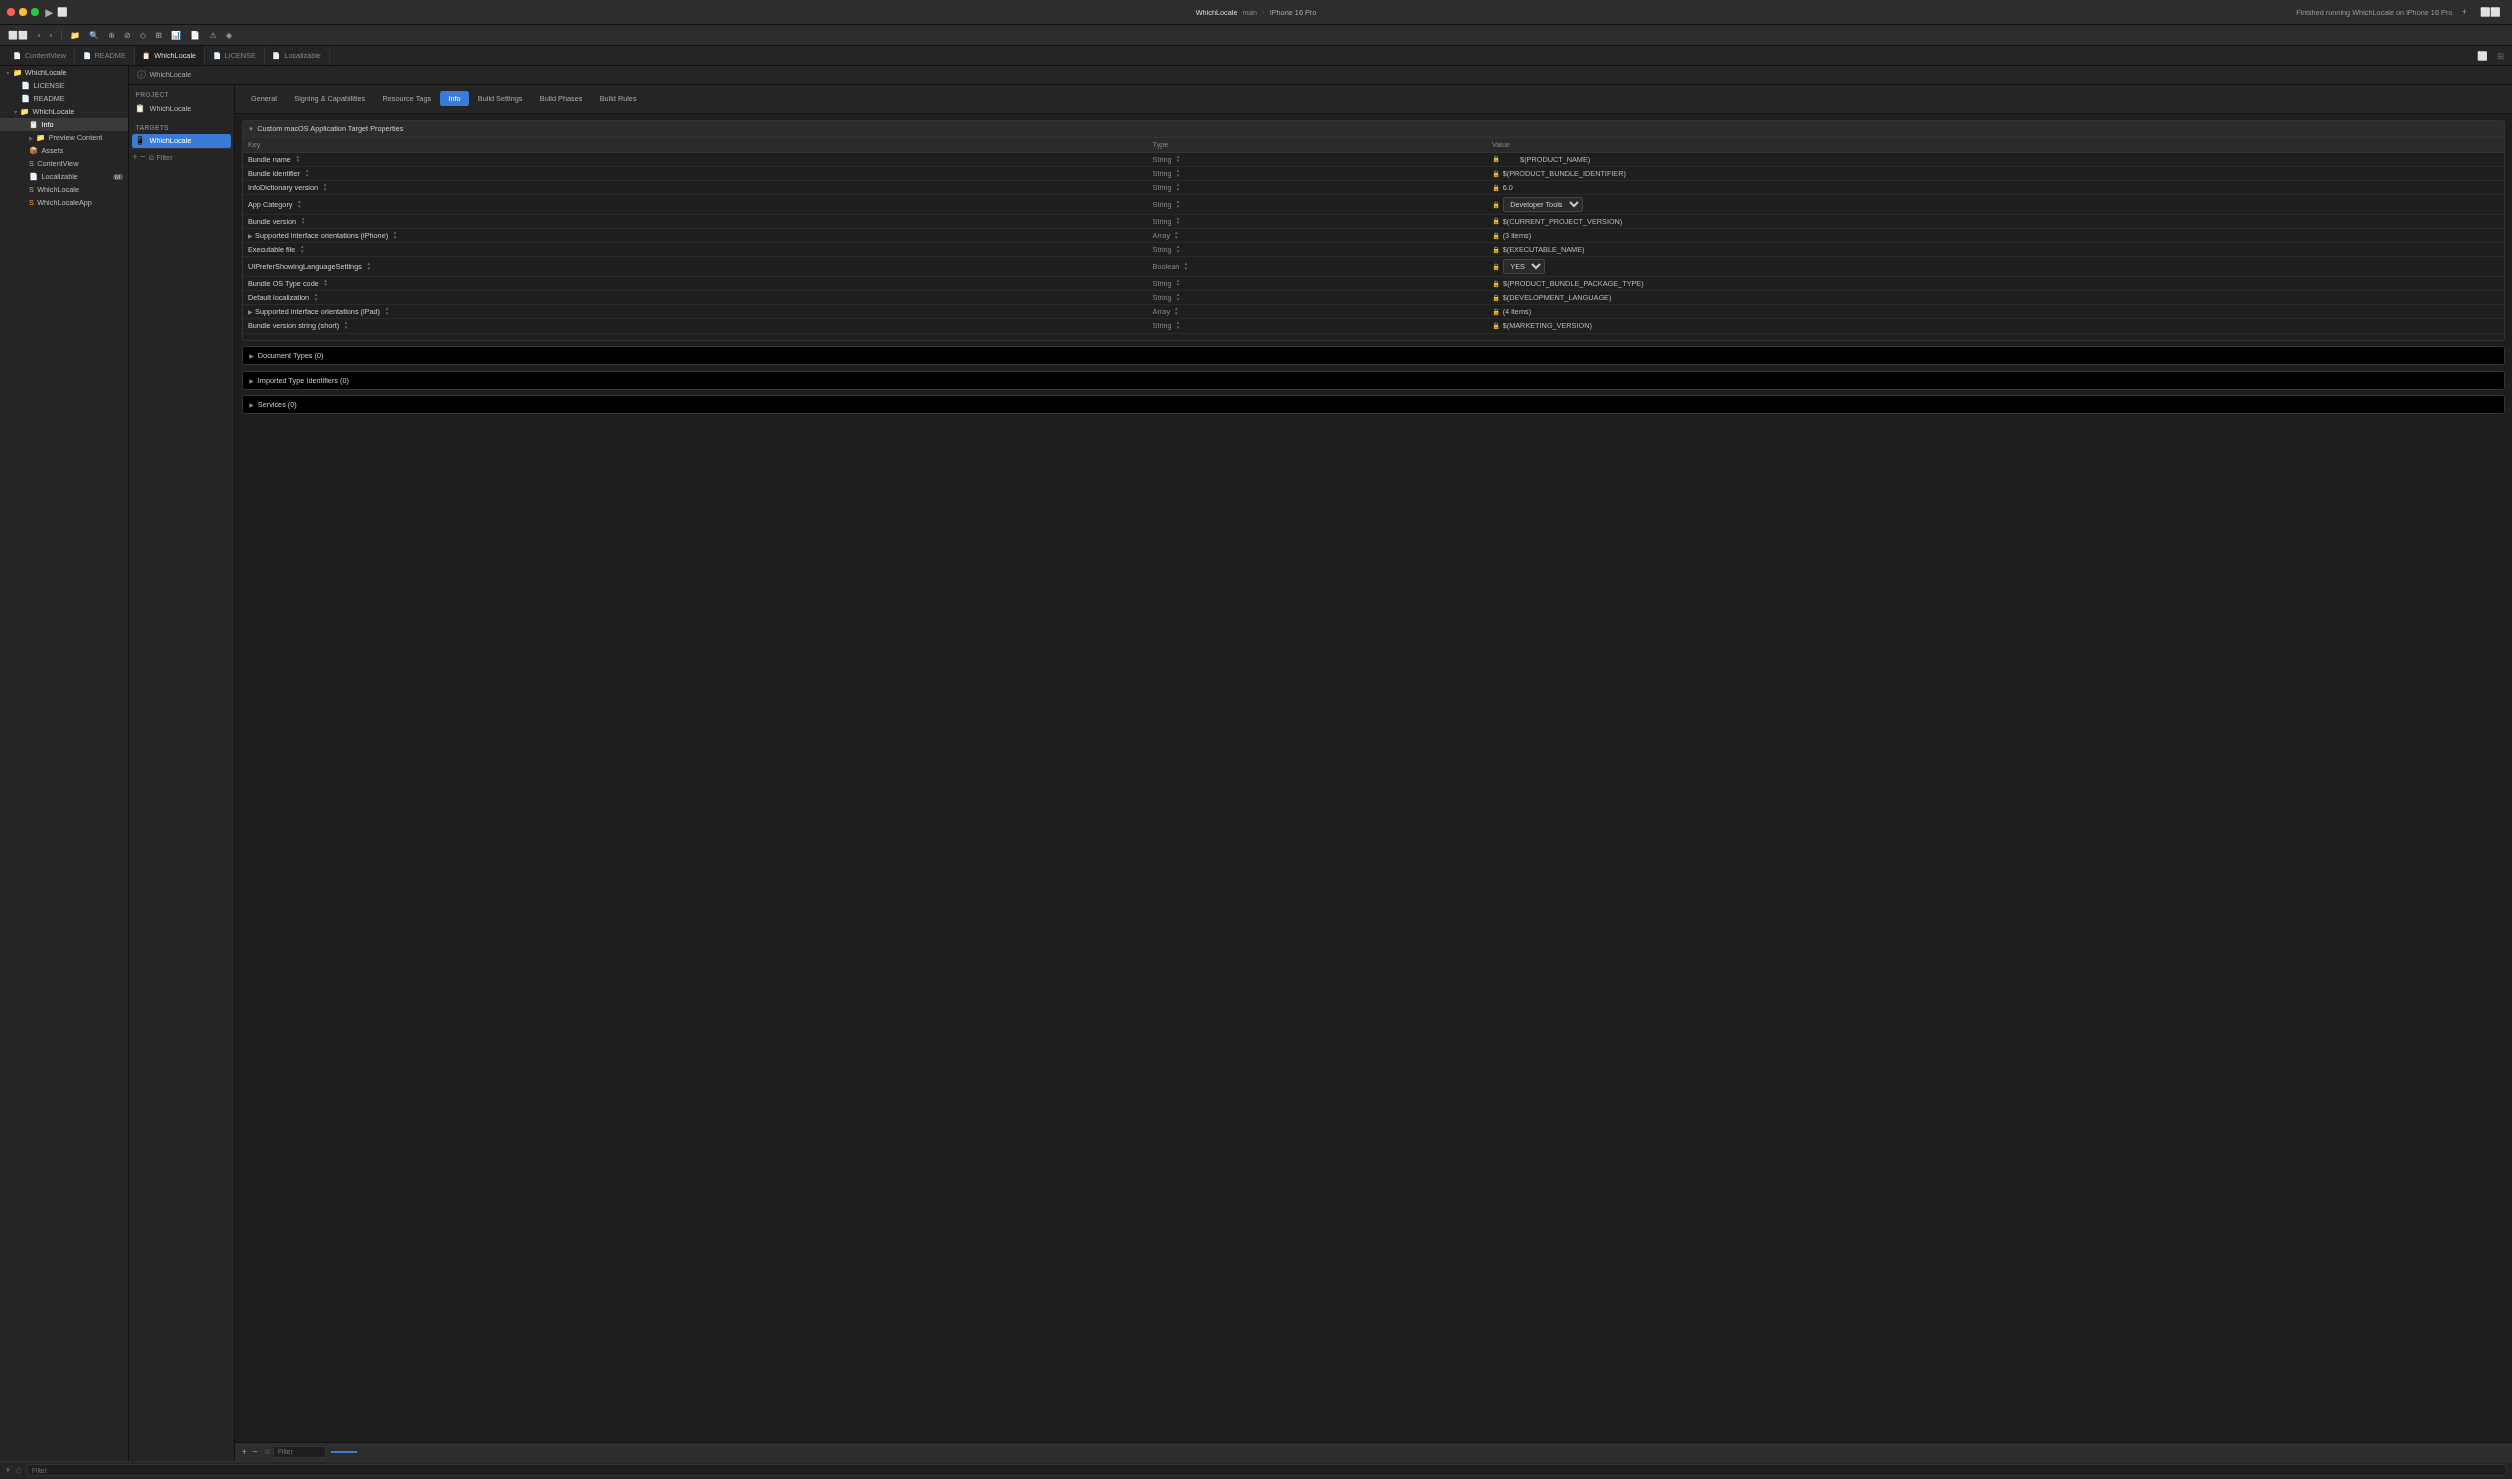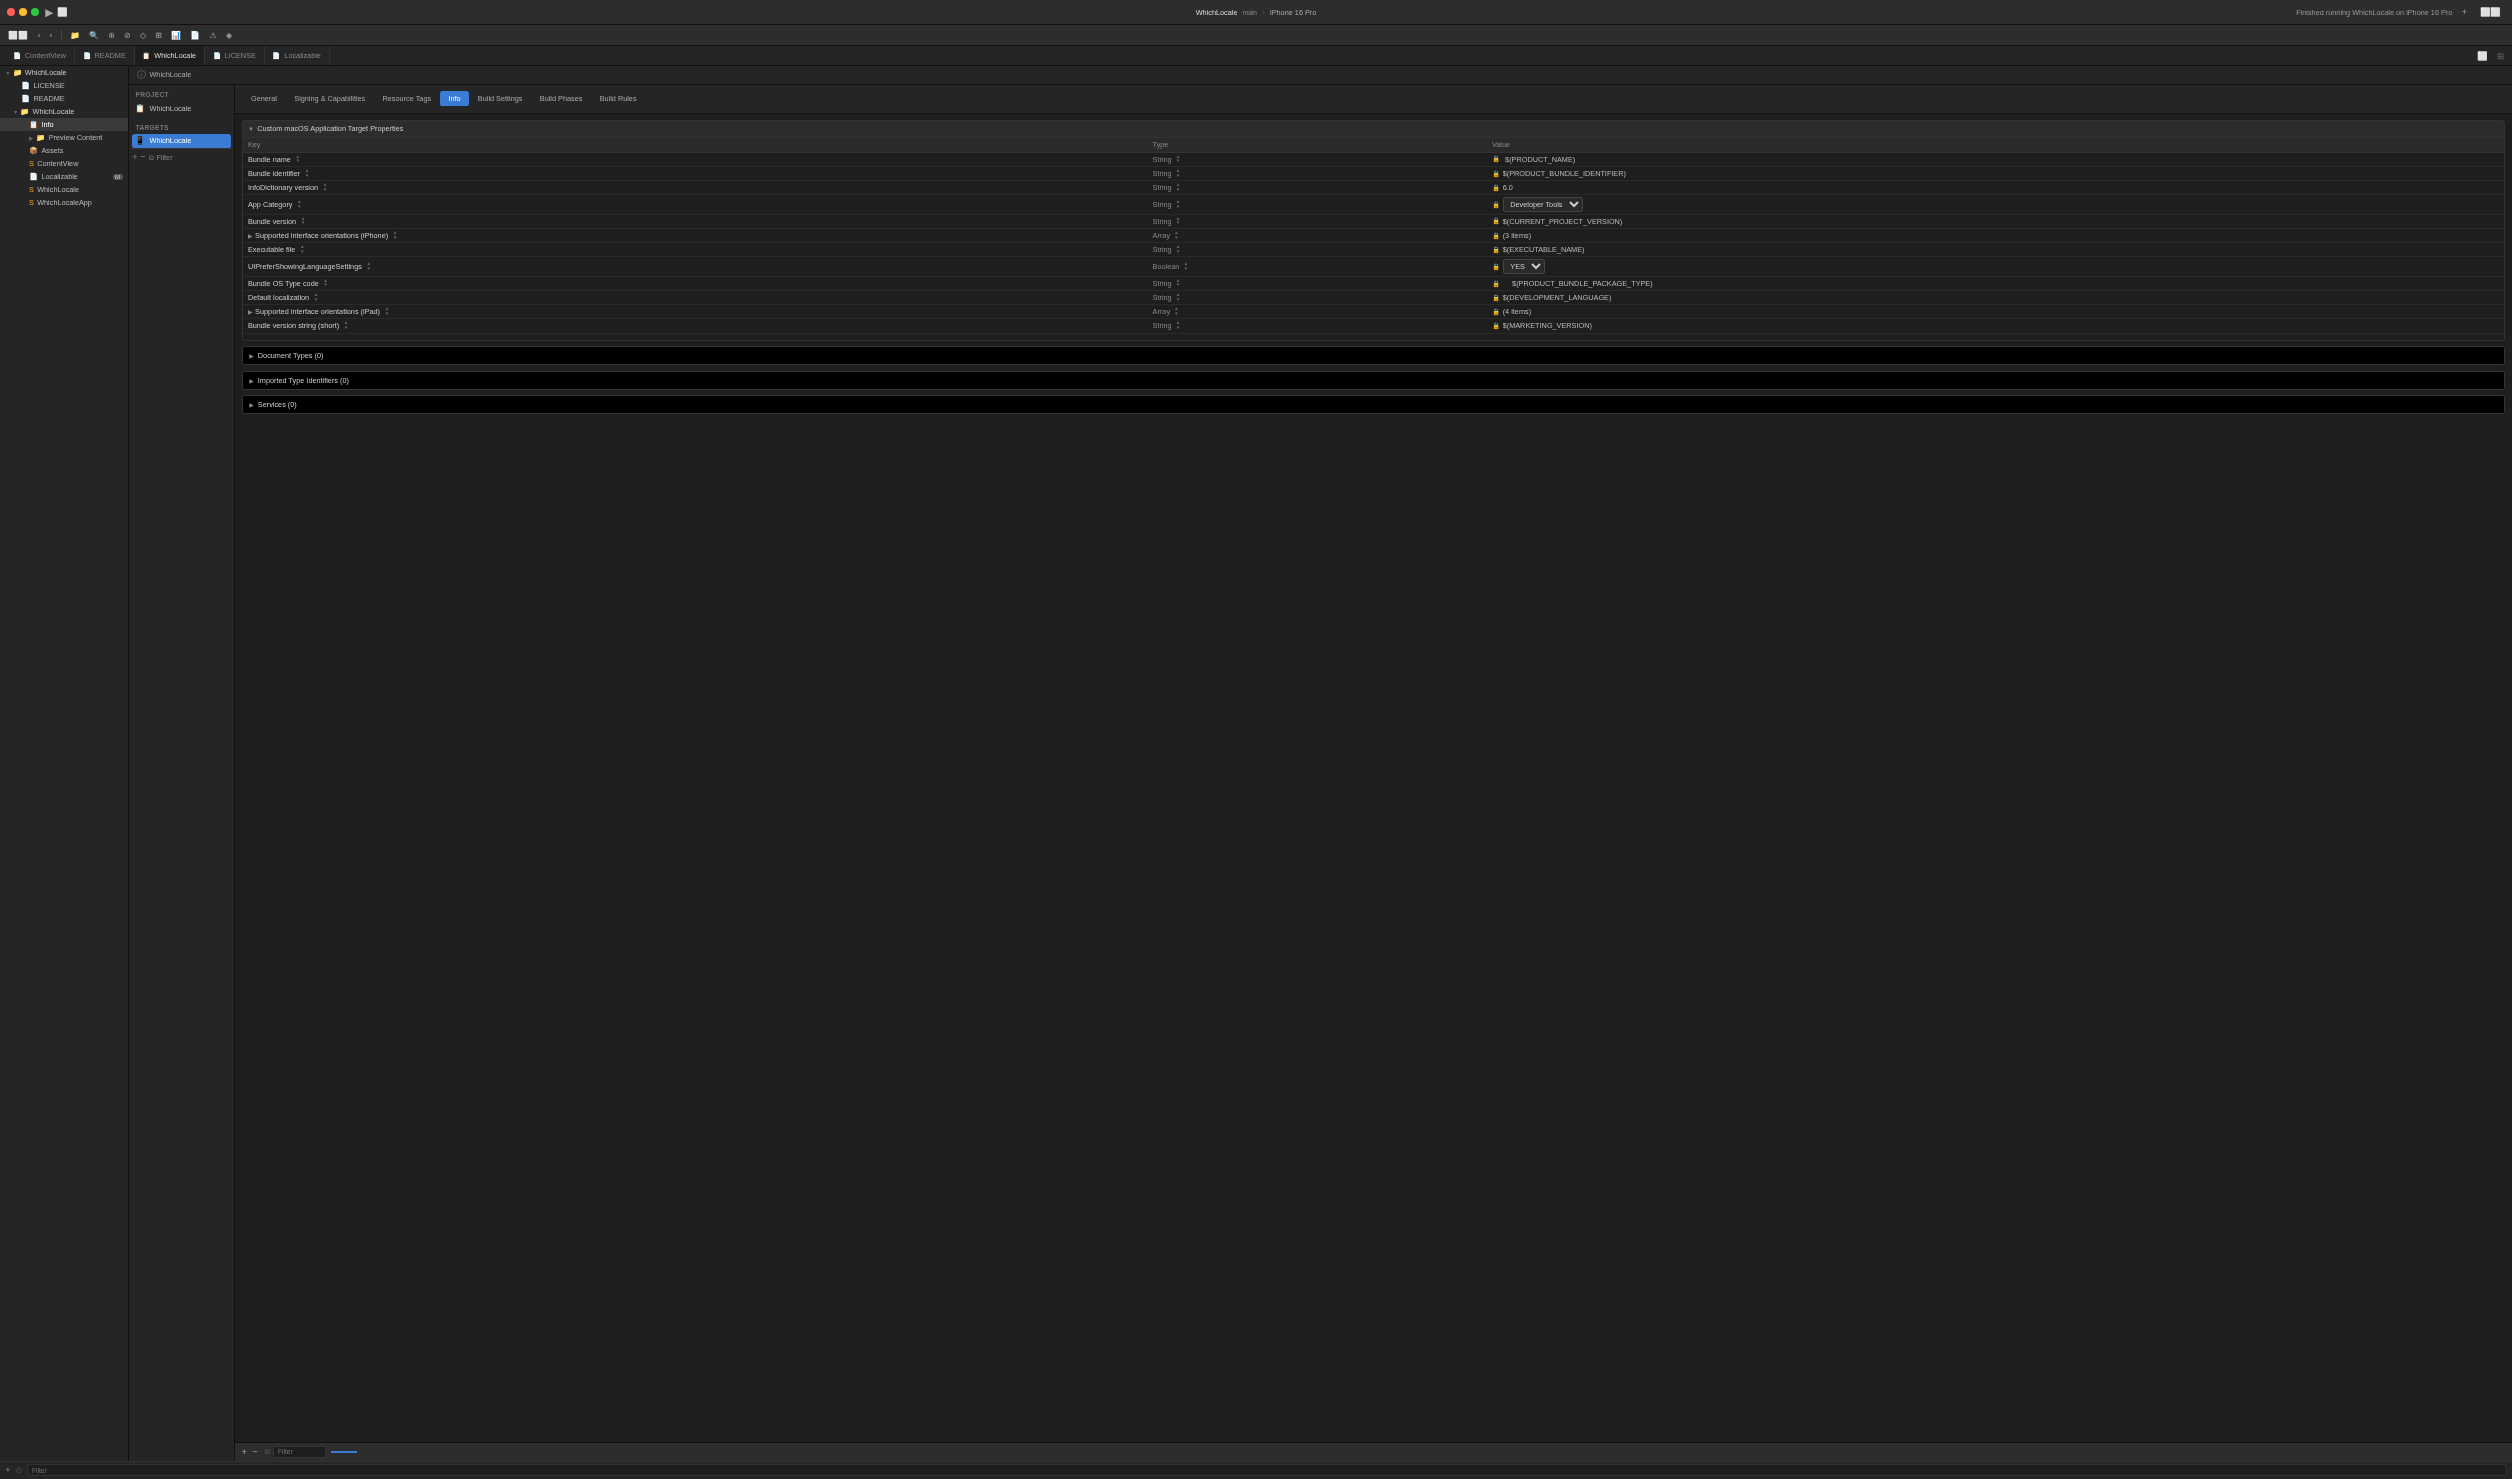--- a/index.html
+++ b/index.html
@@ -633,21 +633,21 @@
                     <td>
                       <div class="td-key">
                         <span>Bundle name</span>
                         <span class="stepper">▲<br>▼</span>
                       </div>
                     </td>
                     <td style="color: rgb(136, 136, 136);">
                       <div style="display: flex; align-items: center; gap: 2px;">String<span class="stepper">▲<br>▼</span></div>
                     </td>
                     <td>
-                      <div style="display: flex; align-items: center; gap: 5px;">
+                      <div style="display: flex; align-items: center; gap: 20px;">
                         <span class="lock-icon">🔒</span>
                         <span>$(PRODUCT_NAME)</span>
                       </div>
                     </td>
                   </tr>
                   <tr>
                     <td>
                       <div class="td-key">
                         <span>Bundle identifier</span>
                         <span class="stepper">▲<br>▼</span>
@@ -770,21 +770,21 @@
                     <td>
                       <div class="td-key">
                         <span>Bundle OS Type code</span>
                         <span class="stepper">▲<br>▼</span>
                       </div>
                     </td>
                     <td style="color: rgb(136, 136, 136);">
                       <div style="display: flex; align-items: center; gap: 2px;">String<span class="stepper">▲<br>▼</span></div>
                     </td>
                     <td>
-                      <div style="display: flex; align-items: flex-end; gap: 12px;">
+                      <div style="display: flex; align-items: flex-end; gap: 3px;">
                         <span class="lock-icon">🔒</span>
                         <span>$(PRODUCT_BUNDLE_PACKAGE_TYPE)</span>
                       </div>
                     </td>
                   </tr>
                   <tr>
                     <td>
                       <div class="td-key">
                         <span>Default localization</span>
                         <span class="stepper">▲<br>▼</span>

